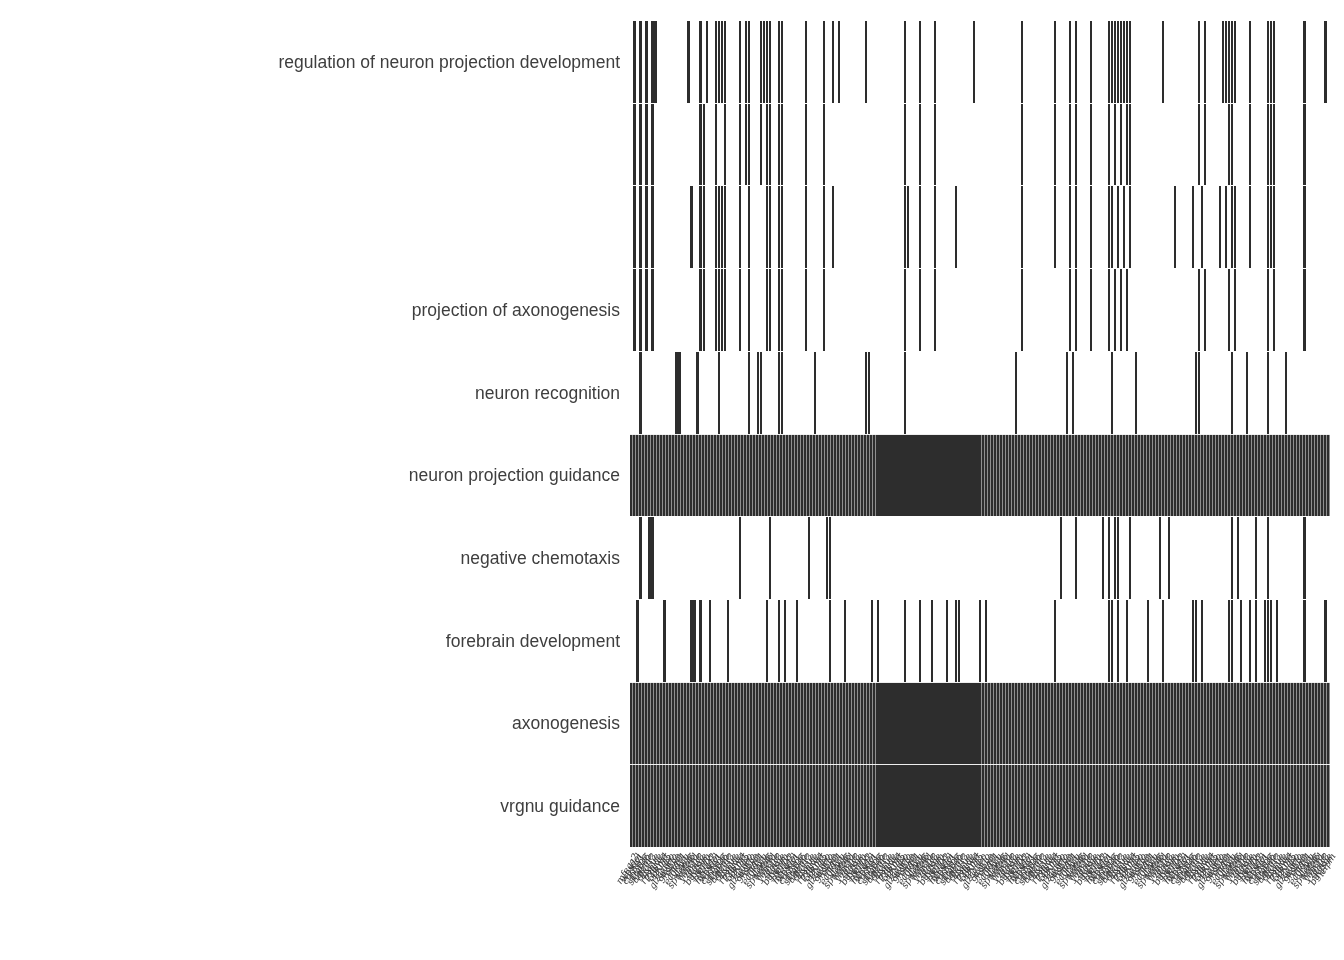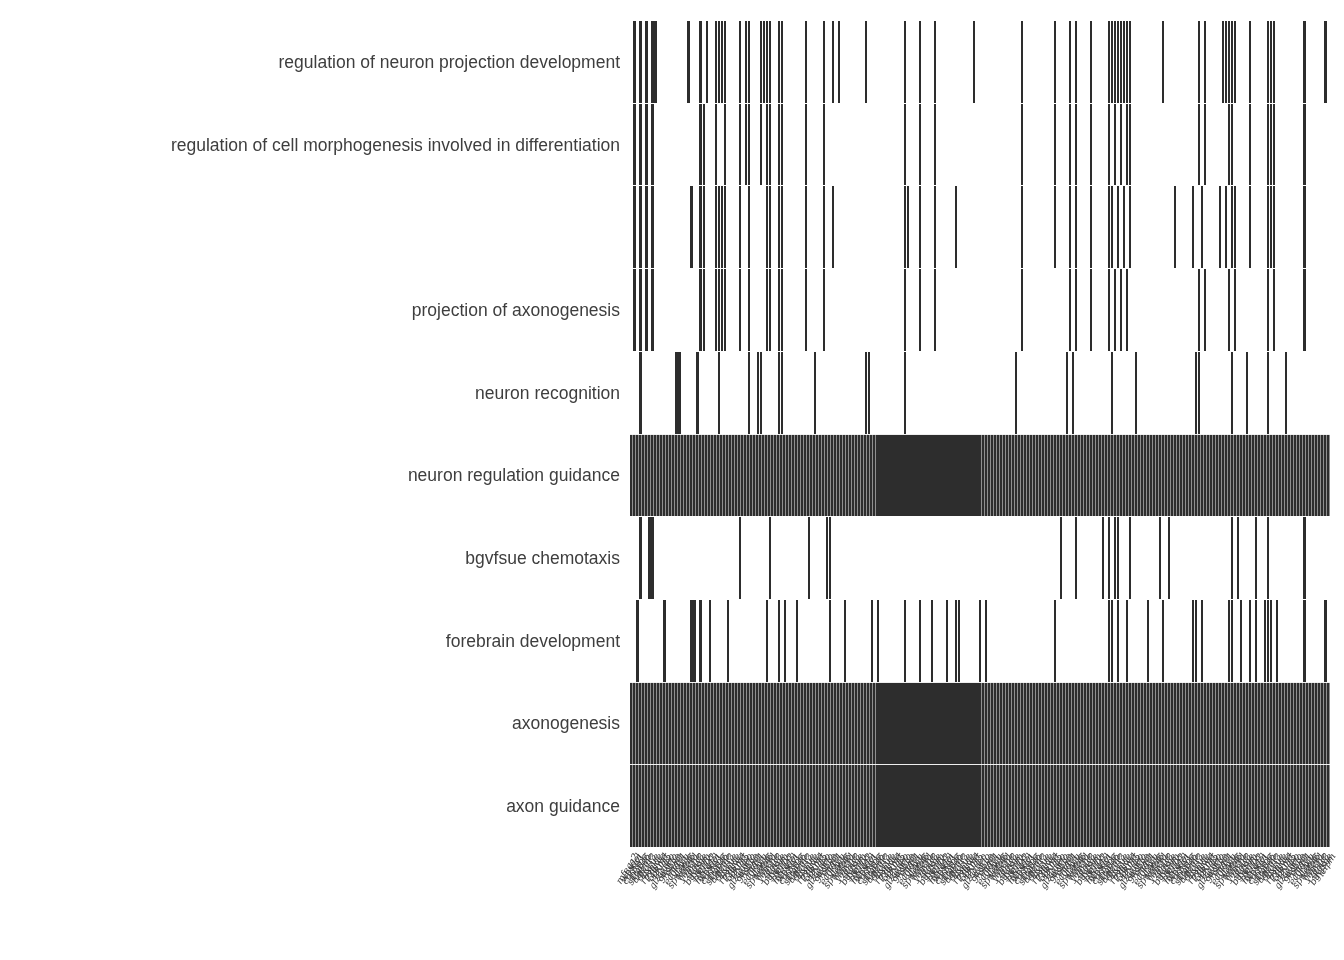--- a/index.html
+++ b/index.html
@@ -18,28 +18,27 @@
            transform-origin:100% 0;transform:rotate(-58deg);
            font-family:"DejaVu Serif",serif;font-style:italic;font-size:9.5px;line-height:1;
            letter-spacing:-0.4px;color:#3a3a3a;}
 </style>
 </head>
 <body>
 
 <div class="figure">
   <div class="y-axis">
       <div class="y-label" style="top: 41.3px; color: rgb(62, 62, 62);">regulation of neuron projection development</div>
-      <div class="y-label" style="top: 123.9px; color: rgb(62, 62, 62);">regulation of cell morphogenesis involved in differentiation</div>
       <div class="y-label" style="top: 289.1px; color: rgb(62, 62, 62);">projection of axonogenesis</div>
       <div class="y-label" style="top: 371.7px; color: rgb(62, 62, 62);">neuron recognition</div>
-      <div class="y-label" style="top: 454.3px; color: rgb(62, 62, 62);">neuron regulation guidance</div>
-      <div class="y-label" style="top: 536.9px; color: rgb(62, 62, 62);">bgvfsue chemotaxis</div>
+      <div class="y-label" style="top: 454.3px; color: rgb(62, 62, 62);">neuron projection guidance</div>
+      <div class="y-label" style="top: 536.9px; color: rgb(62, 62, 62);">negative chemotaxis</div>
       <div class="y-label" style="top: 619.5px; color: rgb(62, 62, 62);">forebrain development</div>
       <div class="y-label" style="top: 702.1px; color: rgb(62, 62, 62);">axonogenesis</div>
-      <div class="y-label" style="top: 784.7px; color: rgb(62, 62, 62);">axon guidance</div>
+      <div class="y-label" style="top: 784.7px; color: rgb(62, 62, 62);">vrgnu guidance</div>
     </div>
   <div class="plot-area">
       <div class="row">
         <div class="tile" style="left: 3.40429px; background: rgb(45, 45, 45);"></div>
         <div class="tile" style="left: 9.41288px; background: rgb(45, 45, 45);"></div>
         <div class="tile" style="left: 15.4215px; background: rgb(45, 45, 45);"></div>
         <div class="tile" style="left: 21.43px; background: rgb(45, 45, 45);"></div>
         <div class="tile" style="left: 24.4343px; background: rgb(45, 45, 45);"></div>
         <div class="tile" style="left: 57.4815px; background: rgb(45, 45, 45);"></div>
         <div class="tile" style="left: 69.4987px; background: rgb(45, 45, 45);"></div>

